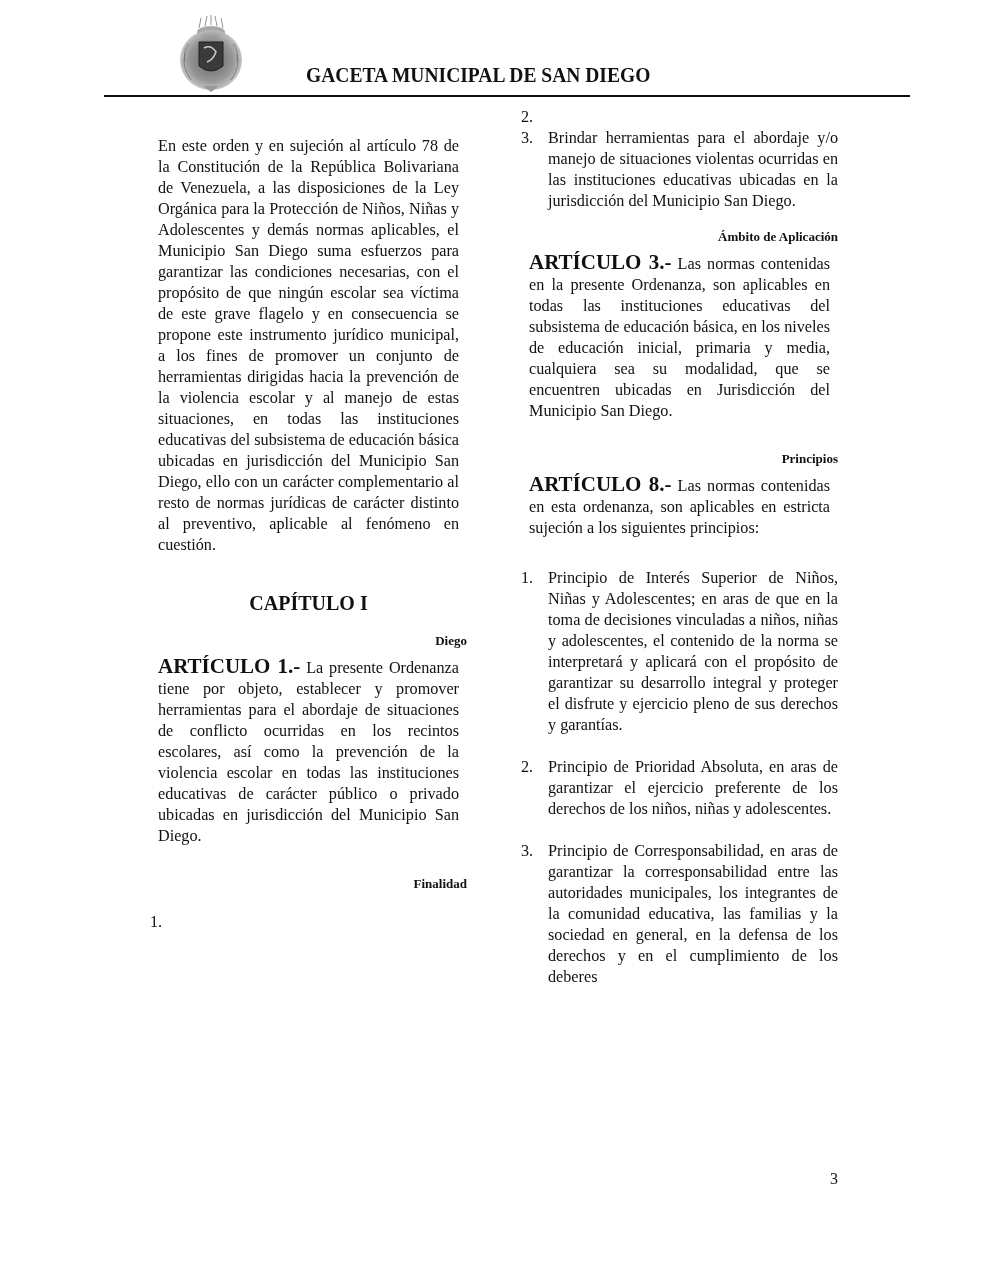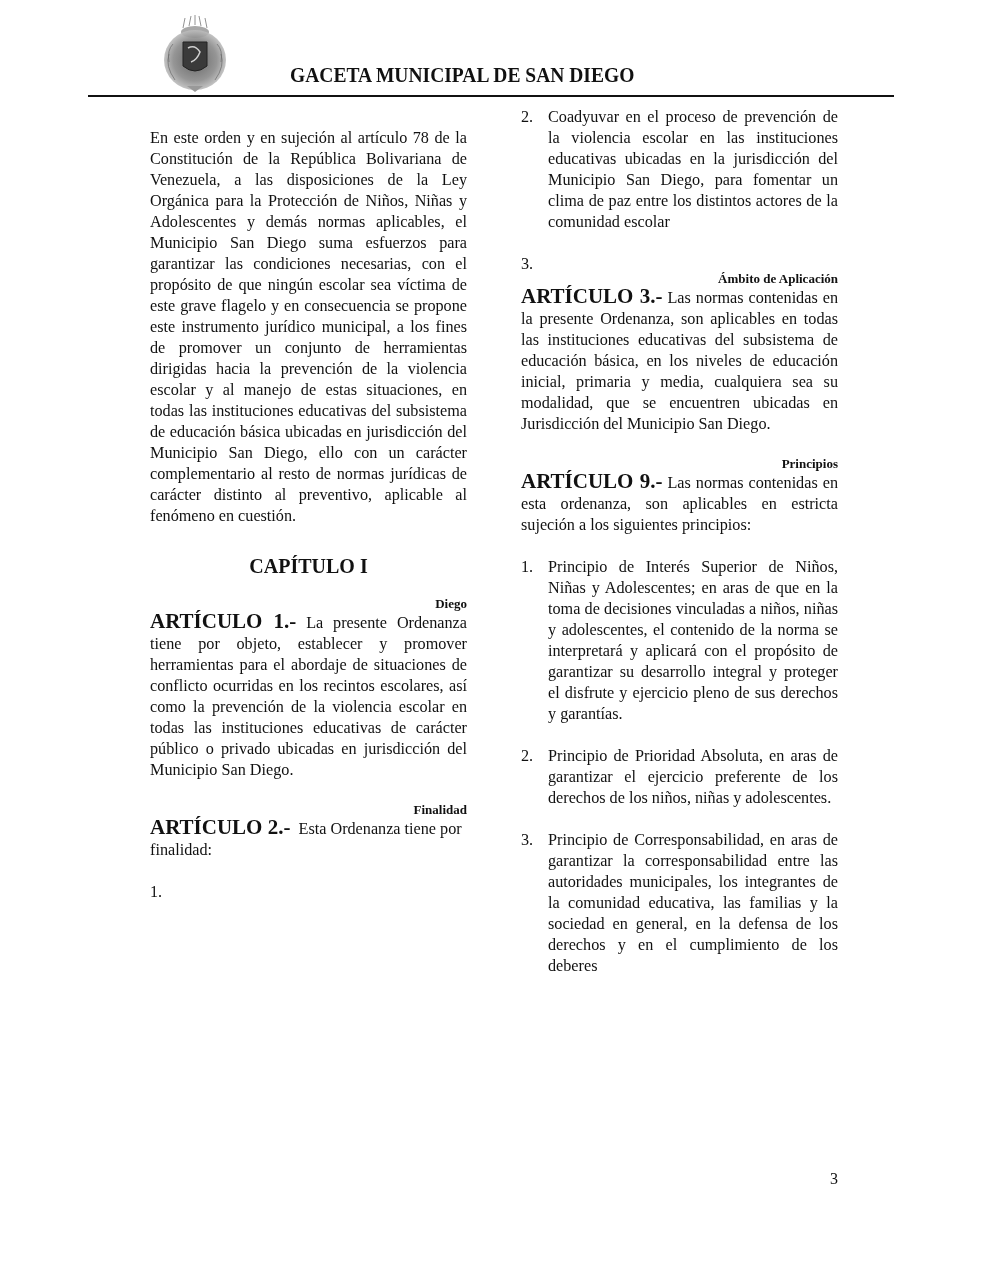--- a/index.html
+++ b/index.html
@@ -1,40 +1,40 @@
 <!DOCTYPE html>
 <html><head>
   <meta charset="utf-8">
   <style>
     html, body { margin: 0; padding: 0; background: #ffffff; }
     body {
       width: 990px; height: 1280px; position: relative; overflow: hidden;
       font-family: "Liberation Serif", "DejaVu Serif", serif;
       color: #111111;
     }
-    .header { position: absolute; left: 0; top: 0; width: 832px; height: 100px; }
+    .header { position: absolute; left: 16px; top: 0; width: 832px; height: 100px; }
     .logo {
       position: absolute; left: 155px; top: 14px; width: 80px; height: 80px;
     }
     .gazette-title {
       position: absolute; left: 290px; top: 63px;
       font-size: 21px; font-weight: bold; letter-spacing: 0px;
       transform: scaleX(0.93); transform-origin: left top;
       white-space: nowrap;
     }
     .header-rule {
       position: absolute; left: 88px; top: 95px; width: 806px; height: 2px; background: #111;
     }
     .col {
       position: absolute; width: 317px;
       font-size: 16.2px; line-height: 21px;
     }
     .col-left { left: 150px; top: 128px; }
     .col-right { left: 521px; top: 107px; }
-    p { margin: 0; text-align: justify; }
+    p { margin: 8px; text-align: justify; }
     .gap { height: 21px; }
     .gap-s { height: 14px; }
     .chapter {
       text-align: center; font-weight: bold; font-size: 20px; line-height: 21px;
     }
     .rubric {
       text-align: right; font-weight: bold; font-size: 13px; line-height: 15px;
     }
     .art-label { font-weight: bold; font-size: 21px; }
     .list-item { position: relative; padding-left: 27px; text-align: justify; }
@@ -77,44 +77,43 @@
   <div class="gap"></div>
   <div class="gap-s" style="height:8px"></div>
   <div class="chapter">CAPÍTULO I</div>
   <div class="gap-s" style="height:19px"></div>
 
   <div class="rubric">Diego</div>
   <p><span class="art-label">ARTÍCULO 1.-</span><span> La presente Ordenanza tiene por objeto, establecer y promover herramientas para el abordaje de situaciones de conflicto ocurridas en los recintos escolares, así como la prevención de la violencia escolar en todas las instituciones educativas de carácter público o privado ubicadas en jurisdicción del Municipio San Diego.</span></p>
   <div class="gap"></div>
 
   <div class="rubric">Finalidad</div>
-  <p style="text-align:left"><span class="art-label">ARTÍCULO 2.-</span><span style="white-space:pre-wrap">  Esta Ordenanza tiene por finalidad:</span></p>
   <div class="gap"></div>
   <div class="list-item">
     <span class="list-num">1.</span>
   </div>
 </div>
 
 <div class="col col-right">
   <div class="list-item">
     <span class="list-num">2.</span>
-    <span>Coadyuvar en el proceso de prevención de la violencia escolar en las instituciones educativas ubicadas en la jurisdicción del Municipio San Diego, para fomentar un clima de paz entre los distintos actores de la comunidad escolar</span>
   </div>
   <div class="gap"></div>
   <div class="list-item">
     <span class="list-num">3.</span>
+    <span>Brindar herramientas para el abordaje y/o manejo de situaciones violentas ocurridas en las instituciones educativas ubicadas en la jurisdicción del Municipio San Diego.</span>
   </div>
   <div class="gap-s" style="height:17px"></div>
 
   <div class="rubric">Ámbito de Aplicación</div>
   <p><span class="art-label">ARTÍCULO 3.-</span><span> Las normas contenidas en la presente Ordenanza, son aplicables en todas las instituciones educativas del subsistema de educación básica, en los niveles de educación inicial, primaria y media, cualquiera sea su modalidad, que se encuentren ubicadas en Jurisdicción del Municipio San Diego.</span></p>
   <div class="gap"></div>
 
   <div class="rubric">Principios</div>
-  <p><span class="art-label">ARTÍCULO 9.-</span><span> Las normas contenidas en esta ordenanza, son aplicables en estricta sujeción a los siguientes principios:</span></p>
+  <p><span class="art-label">ARTÍCULO 8.-</span><span> Las normas contenidas en esta ordenanza, son aplicables en estricta sujeción a los siguientes principios:</span></p>
   <div class="gap"></div>
 
   <div class="list-item">
     <span class="list-num">1.</span>
     <span>Principio de Interés Superior de Niños, Niñas y Adolescentes; en aras de que en la toma de decisiones vinculadas a niños, niñas y adolescentes, el contenido de la norma se interpretará y aplicará con el propósito de garantizar su desarrollo integral y proteger el disfrute y ejercicio pleno de sus derechos y garantías.</span>
   </div>
   <div class="gap"></div>
   <div class="list-item">
     <span class="list-num">2.</span>
     <span>Principio de Prioridad Absoluta, en aras de garantizar el ejercicio preferente de los derechos de los niños, niñas y adolescentes.</span>

